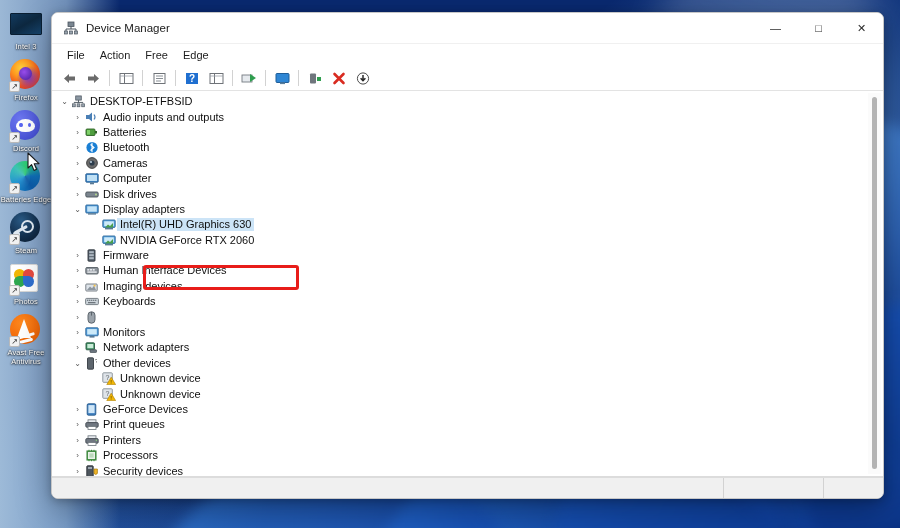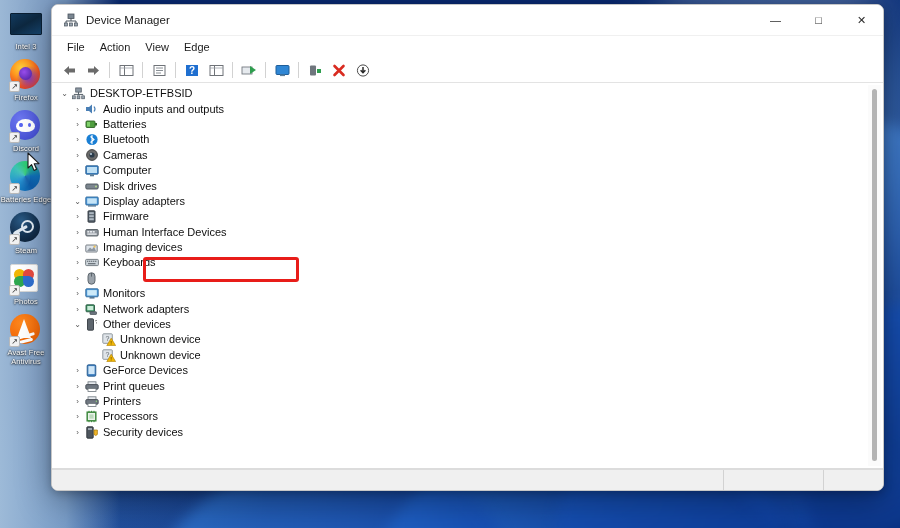--- a/index.html
+++ b/index.html
@@ -156,21 +156,21 @@
   .av-s2{ position:absolute; left:4px; bottom:2px; width:19px;height:2.5px;background:#fff; transform:rotate(-14deg); border-radius:2px;}
 
   
   #mouse-cursor {
     position:absolute; left:27px; top:152px; width:0;height:0; z-index: 40;
   }
   #mouse-cursor svg { position:absolute; left:0; top:0; }
 
   
   #dm-window {
-    position: absolute; left: 51px; top: 4px;
+    position: absolute; left: 51px; top: 12px;
     width: 833px; height: 487px;
     background: #ffffff;
     border: 1px solid #c7c7c7;
     border-radius: 7px;
     box-shadow: 0 10px 34px rgba(0,0,0,.34), 0 2px 8px rgba(0,0,0,.22);
     overflow: hidden;
     display: flex; flex-direction: column;
   }
   #titlebar {
     height: 31px; flex: 0 0 31px;
@@ -383,21 +383,21 @@
       <div class="win-btns">
         <div class="win-btn">—</div>
         <div class="win-btn">□</div>
         <div class="win-btn close">✕</div>
       </div>
     </div>
 
     <div id="menubar">
       <div class="menu-item">File</div>
       <div class="menu-item">Action</div>
-      <div class="menu-item">View</div>
+      <div class="menu-item">Free</div>
       <div class="menu-item">Edge</div>
     </div>
 
     <div id="toolbar">
       <div class="tbtn">
         <svg width="15" height="13" viewBox="0 0 15 13">
             <path d="M7,2 L2,6.5 L7,11 L7,8.5 L13,8.5 L13,4.5 L7,4.5 Z" fill="#6b6b6b"></path>
           </svg>
       </div>
       <div class="tbtn">
@@ -552,20 +552,44 @@
           <div class="row d1">
             <span class="chev">⌄</span>
             <span class="ic">
               <svg width="14" height="11" viewBox="0 0 14 11">
                 <rect x="0.8" y="1" width="12.4" height="8" rx="0.8" fill="#4c97d8" stroke="#2e6699" stroke-width="0.9"></rect>
                 <rect x="2.2" y="2.3" width="9.6" height="5.4" fill="#c5e4f7"></rect>
                 <rect x="3" y="9.2" width="8" height="1.4" fill="#5a7a95"></rect>
               </svg>
             </span>
             <span class="lbl">Display adapters</span>
+          </div>
+          <div class="row d2 sel">
+            <span class="chev"></span>
+            <span class="ic">
+              <svg width="14" height="11" viewBox="0 0 14 11">
+                <rect x="0.8" y="1" width="12.4" height="7.4" rx="0.8" fill="#57a3dd" stroke="#2e6699" stroke-width="0.9"></rect>
+                <rect x="2.2" y="2.3" width="9.6" height="4.8" fill="#cdeaf9"></rect>
+                <path d="M3,8.4 L6,5.4 L8,7 L11,4 L11,8.4 Z" fill="#4a9e4a"></path>
+                <rect x="3" y="9" width="8" height="1.4" fill="#5a7a95"></rect>
+              </svg>
+            </span>
+            <span class="lbl">Intel(R) UHD Graphics 630</span>
+          </div>
+          <div class="row d2">
+            <span class="chev"></span>
+            <span class="ic">
+              <svg width="14" height="11" viewBox="0 0 14 11">
+                <rect x="0.8" y="1" width="12.4" height="7.4" rx="0.8" fill="#57a3dd" stroke="#2e6699" stroke-width="0.9"></rect>
+                <rect x="2.2" y="2.3" width="9.6" height="4.8" fill="#cdeaf9"></rect>
+                <path d="M3,8.4 L6,5.4 L8,7 L11,4 L11,8.4 Z" fill="#4a9e4a"></path>
+                <rect x="3" y="9" width="8" height="1.4" fill="#5a7a95"></rect>
+              </svg>
+            </span>
+            <span class="lbl">NVIDIA GeForce RTX 2060</span>
           </div>
           <div class="row d1">
             <span class="chev">›</span>
             <span class="ic">
               <svg width="11" height="13" viewBox="0 0 11 13">
                 <rect x="2" y="0.8" width="7" height="11.4" rx="0.8" fill="#55606a" stroke="#2f373e" stroke-width="0.9"></rect>
                 <rect x="3.2" y="2.2" width="4.6" height="2" fill="#aeb8c2"></rect>
                 <rect x="3.2" y="5.2" width="4.6" height="2" fill="#aeb8c2"></rect>
                 <rect x="3.2" y="8.2" width="4.6" height="2" fill="#aeb8c2"></rect>
               </svg>

